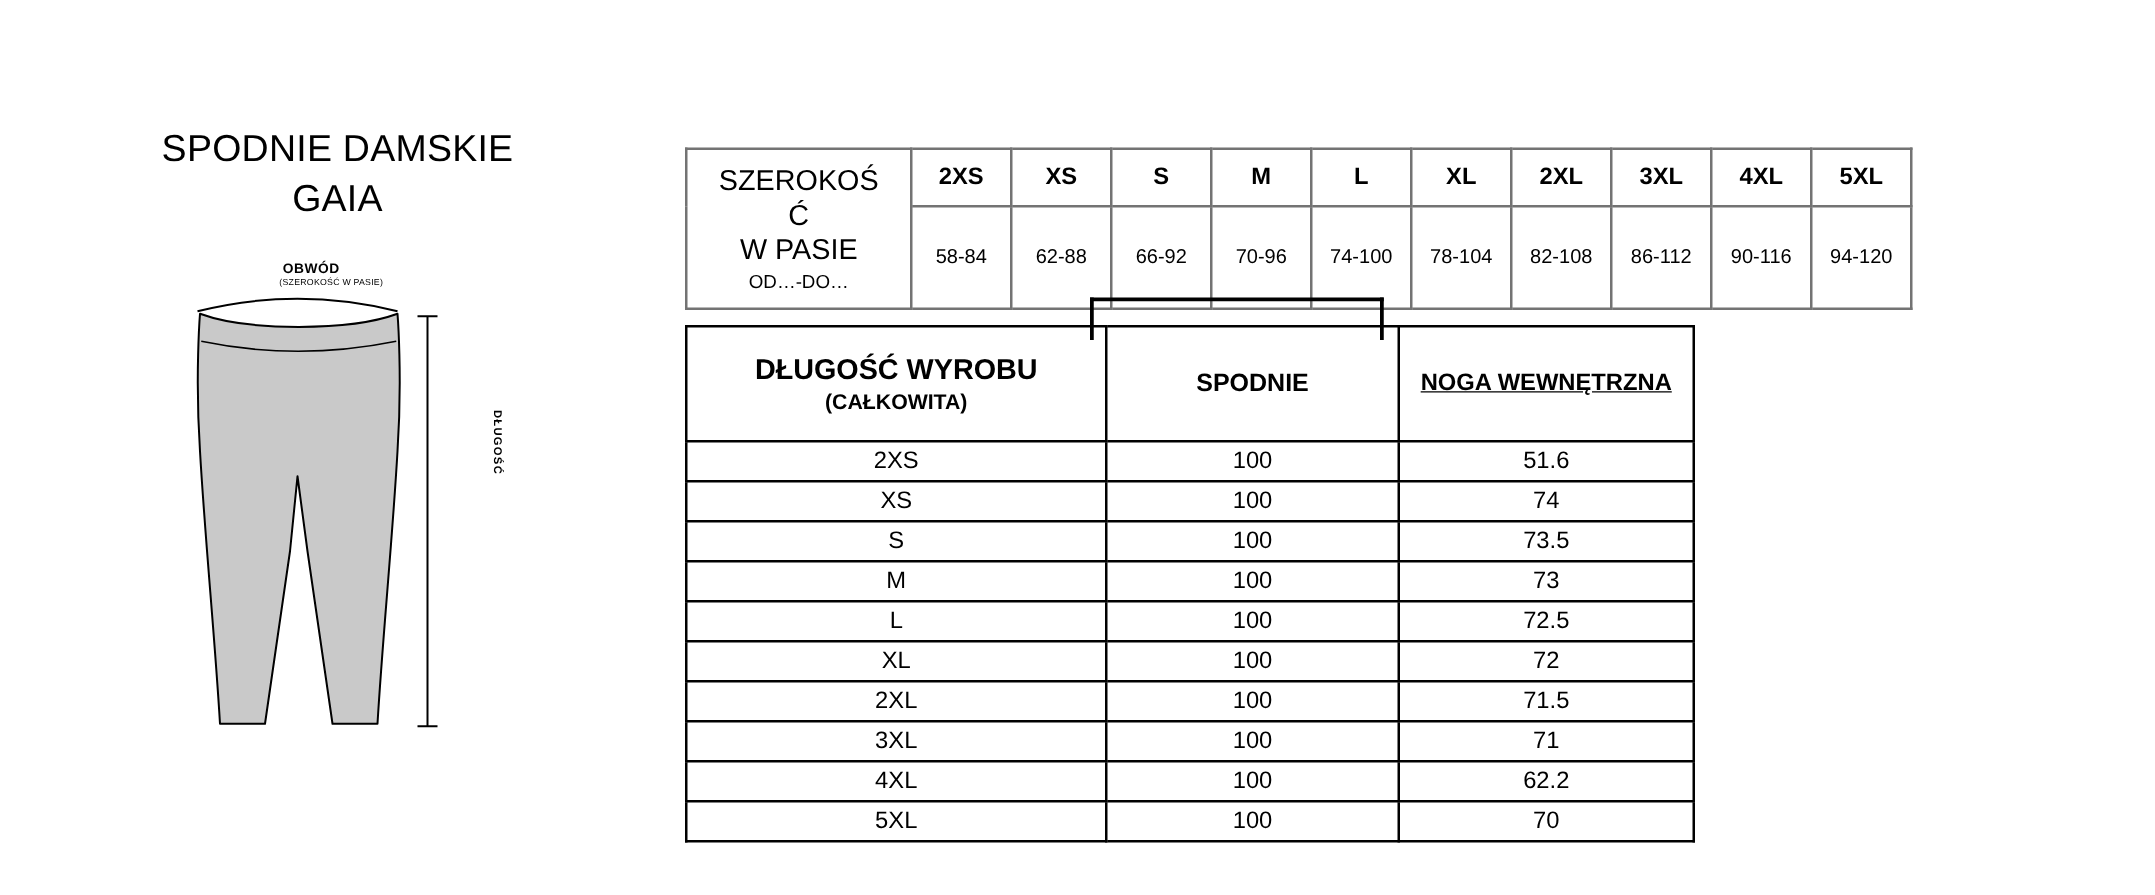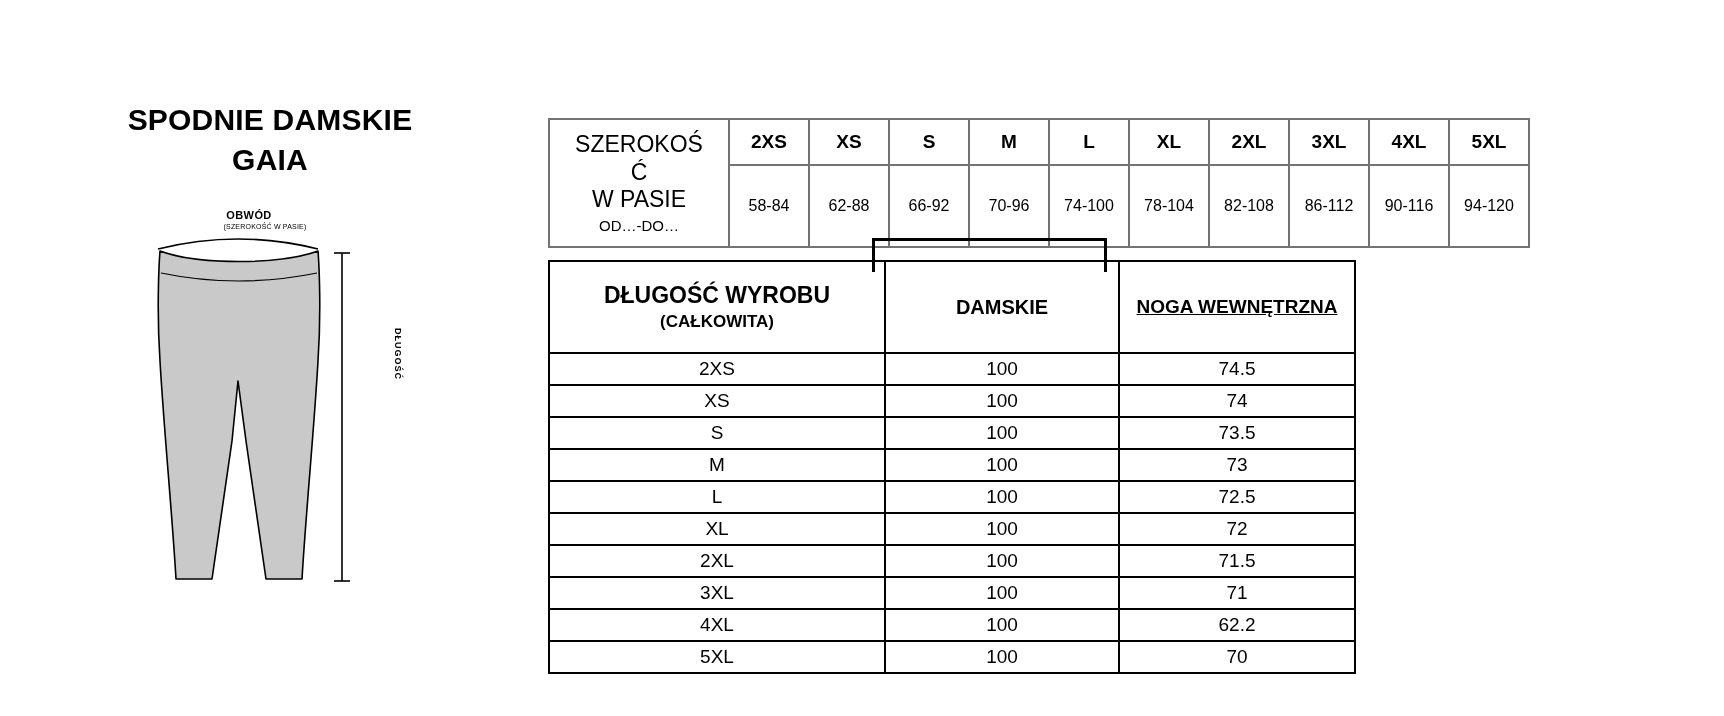--- a/index.html
+++ b/index.html
@@ -19,21 +19,21 @@
   
   #left-panel {
     position: absolute;
     left: 60px;
     top: 100px;
     width: 420px;
   }
   #product-title {
     text-align: center;
     font-size: 30px;
-    font-weight: bold;
+    font-weight: normal;
     line-height: 1.32;
     letter-spacing: 0.2px;
     margin: 0;
     padding: 0 10px;
   }
 
   #garment-figure {
     position: relative;
     width: 300px;
     height: 380px;
@@ -230,28 +230,28 @@
 <div class="connector" style="left:1104px; top:238px; width:3px; height:34px;"></div>
 <div class="connector" style="left:872px; top:238px; width:235px; height:3px;"></div>
 
 <table id="length-table">
   <tbody>
       <tr>
     <td class="hdr-main">
       <span>DŁUGOŚĆ WYROBU</span>
       <span class="sub">(CAŁKOWITA)</span>
     </td>
-    <td class="hdr-col">DAMSKIE</td>
+    <td class="hdr-col">SPODNIE</td>
     <td class="hdr-col wide">NOGA WEWNĘTRZNA</td>
   </tr>
 
   <tr>
     <td class="cell">2XS</td>
     <td class="cell">100</td>
-    <td class="cell">74.5</td>
+    <td class="cell">51.6</td>
   </tr>
   <tr>
     <td class="cell">XS</td>
     <td class="cell">100</td>
     <td class="cell">74</td>
   </tr>
   <tr>
     <td class="cell">S</td>
     <td class="cell">100</td>
     <td class="cell">73.5</td>

